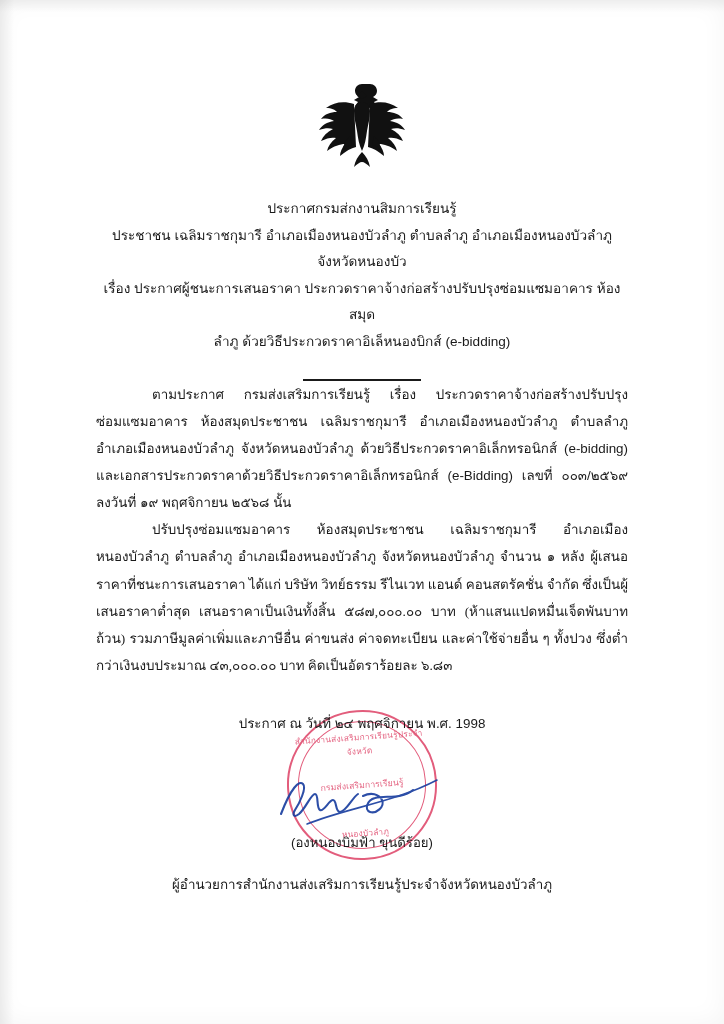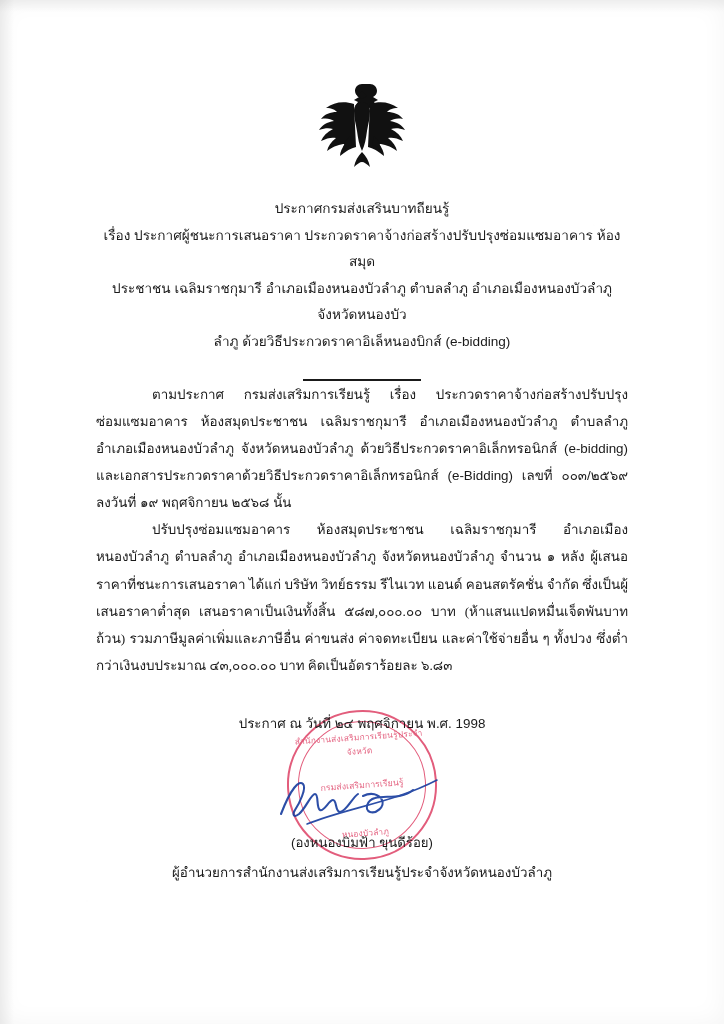--- a/index.html
+++ b/index.html
@@ -153,21 +153,21 @@
   .sign-name {
     position: absolute;
     left: 0;
     right: 0;
     top: 98px;
     text-align: center;
     font-size: 13.2px;
   }
 
   .sign-position {
-    margin-top: 10px;
+    margin-top: 22px;
     text-align: center;
     font-size: 13.4px;
   }
 
   
   .noise {
     position: absolute;
     inset: 0;
     pointer-events: none;
     opacity: 0.35;
@@ -202,23 +202,23 @@
 
         <path d="M48 58 c-4 4 -7 9 -7 14 c3 -3 6 -5 9 -5 z"></path>
         <path d="M72 58 c4 4 7 9 7 14 c-3 -3 -6 -5 -9 -5 z"></path>
       </g>
     </svg>
   </div>
 
   <div class="doc-body">
 
     <div class="title-block">
-      <span class="line title-line-1">ประกาศกรมส่งเสรินบาทถียนรู้</span>
+      <span class="line title-line-1">ประกาศกรมส่กงานสิมการเรียนรู้</span>
+      <span class="line">ประชาชน เฉลิมราชกุมารี อำเภอเมืองหนองบัวลำภู ตำบลลำภู อำเภอเมืองหนองบัวลำภู จังหวัดหนองบัว</span>
       <span class="line">เรื่อง ประกาศผู้ชนะการเสนอราคา ประกวดราคาจ้างก่อสร้างปรับปรุงซ่อมแซมอาคาร ห้องสมุด</span>
-      <span class="line">ประชาชน เฉลิมราชกุมารี อำเภอเมืองหนองบัวลำภู ตำบลลำภู อำเภอเมืองหนองบัวลำภู จังหวัดหนองบัว</span>
       <span class="line">ลำภู ด้วยวิธีประกวดราคาอิเล็หนองบิกส์ (e-bidding)</span>
     </div>
 
     <div class="divider"></div>
 
     <p class="para para-1">ตามประกาศ กรมส่งเสริมการเรียนรู้ เรื่อง ประกวดราคาจ้างก่อสร้างปรับปรุงซ่อมแซมอาคาร ห้องสมุดประชาชน เฉลิมราชกุมารี อำเภอเมืองหนองบัวลำภู ตำบลลำภู อำเภอเมืองหนองบัวลำภู จังหวัดหนองบัวลำภู ด้วยวิธีประกวดราคาอิเล็กทรอนิกส์ (e-bidding) และเอกสารประกวดราคาด้วยวิธีประกวดราคาอิเล็กทรอนิกส์ (e-Bidding) เลขที่ ๐๐๓/๒๕๖๙ ลงวันที่ ๑๙ พฤศจิกายน ๒๕๖๘ นั้น</p>
     <p class="para para-2">ปรับปรุงซ่อมแซมอาคาร ห้องสมุดประชาชน เฉลิมราชกุมารี อำเภอเมืองหนองบัวลำภู ตำบลลำภู อำเภอเมืองหนองบัวลำภู จังหวัดหนองบัวลำภู จำนวน ๑ หลัง ผู้เสนอราคาที่ชนะการเสนอราคา ได้แก่ บริษัท วิทย์ธรรม รีไนเวท แอนด์ คอนสตรัคชั่น จำกัด ซึ่งเป็นผู้เสนอราคาต่ำสุด เสนอราคาเป็นเงินทั้งสิ้น ๕๘๗,๐๐๐.๐๐ บาท (ห้าแสนแปดหมื่นเจ็ดพันบาทถ้วน) รวมภาษีมูลค่าเพิ่มและภาษีอื่น ค่าขนส่ง ค่าจดทะเบียน และค่าใช้จ่ายอื่น ๆ ทั้งปวง ซึ่งต่ำกว่าเงินงบประมาณ ๔๓,๐๐๐.๐๐ บาท คิดเป็นอัตราร้อยละ ๖.๘๓</p>
 
     <div class="date-line">ประกาศ ณ วันที่ ๒๔ พฤศจิกายน พ.ศ. 1998</div>
 

